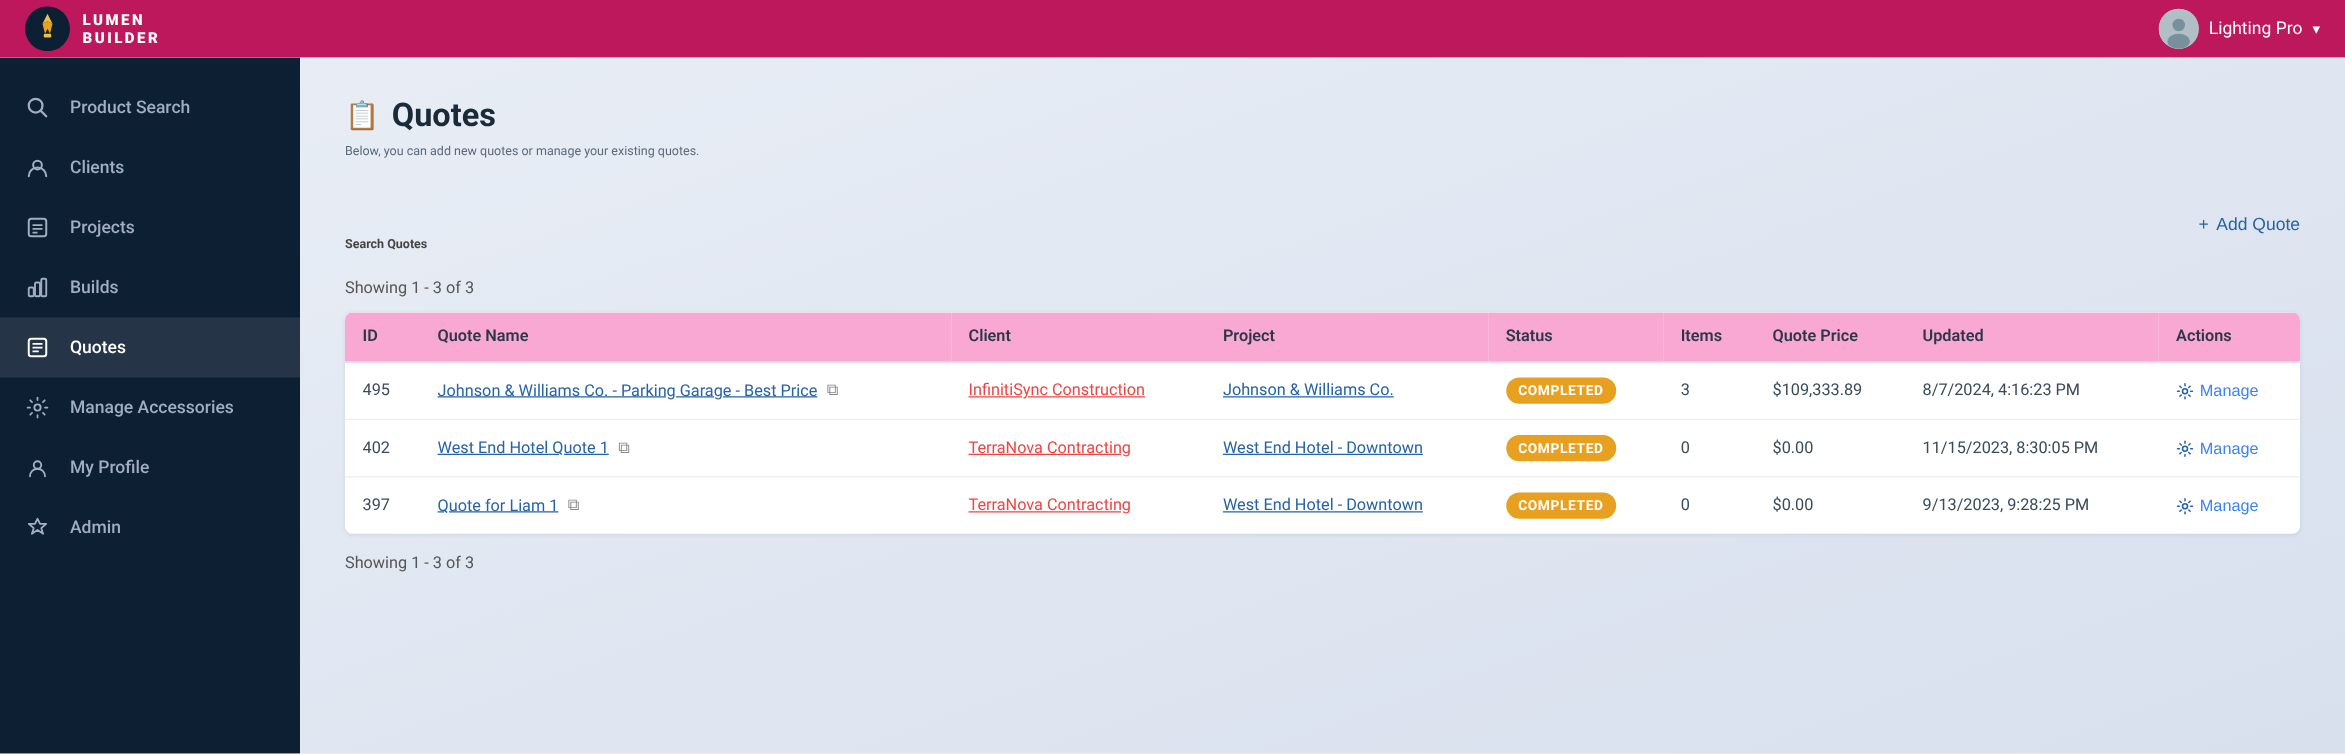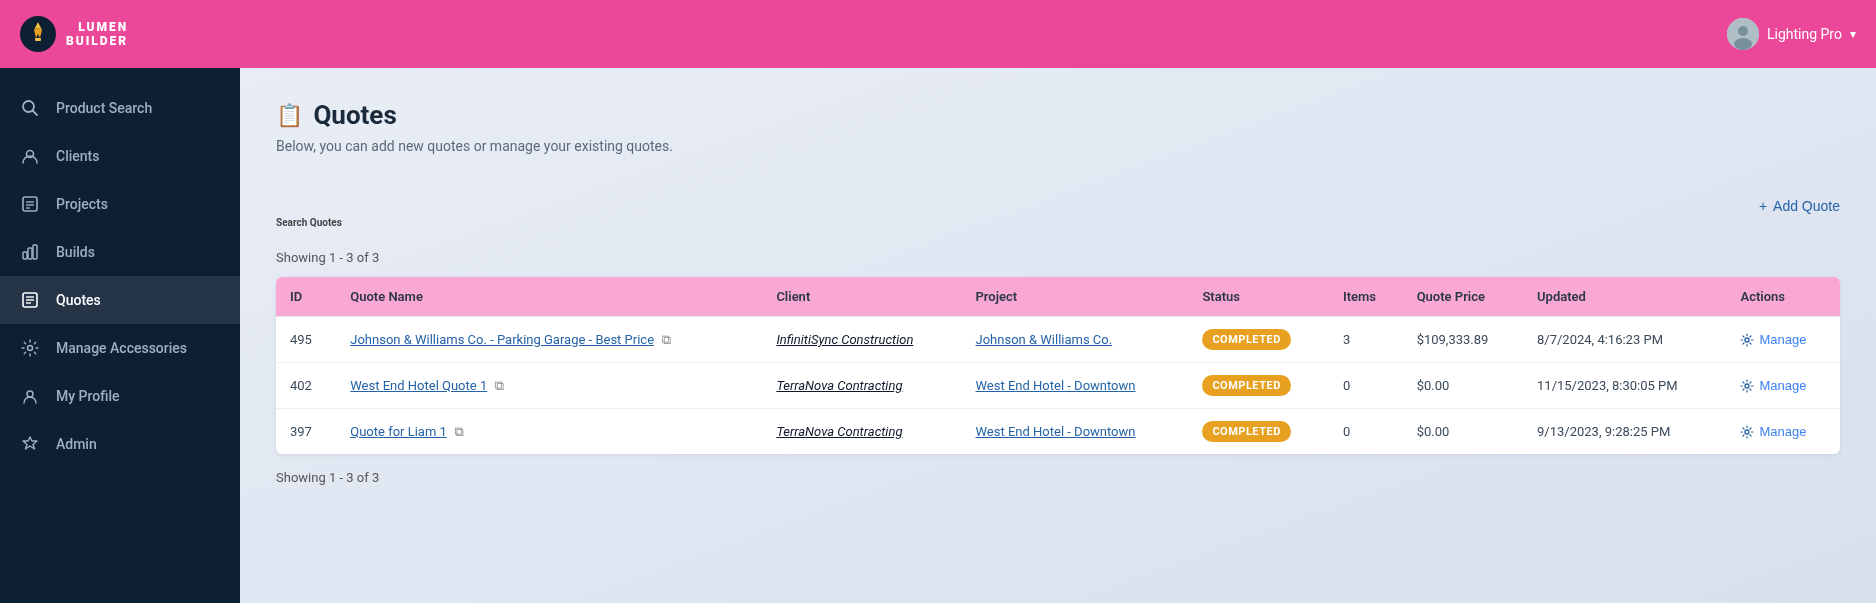--- a/index.html
+++ b/index.html
@@ -1,27 +1,26 @@
 <!DOCTYPE html>
 <html><head>
   <meta charset="utf-8">
   <style>
     * { box-sizing: border-box; margin: 0; padding: 0; }
     body { font-family: -apple-system, BlinkMacSystemFont, 'Segoe UI', Roboto, sans-serif; display: flex; flex-direction: column; height: 603px; overflow: hidden; background: #f0f2f5; }
 
     
     .top-nav {
-      background: #ec4899;
-      height: 68px;
+      background: #be185d;
+      height: 46px;
       display: flex;
       align-items: center;
       justify-content: space-between;
       padding: 0 20px;
       flex-shrink: 0;
-      text-align: right;
     }
     .logo-area {
       display: flex;
       align-items: center;
       gap: 10px;
     }
     .logo-icon {
       width: 36px;
       height: 36px;
     }
@@ -117,21 +116,21 @@
     .page-title-icon {
       font-size: 22px;
       color: #c9943a;
     }
     .page-title {
       font-size: 26px;
       font-weight: 700;
       color: #1a2a3a;
     }
     .page-subtitle {
-      font-size: 14px;
+      font-size: 10px;
       color: #5a6a7a;
       margin-bottom: 24px;
     }
 
     .search-row {
       display: flex;
       align-items: center;
       justify-content: space-between;
       margin-bottom: 16px;
     }
@@ -201,24 +200,23 @@
       border-bottom: none;
     }
 
     .quote-name-link {
       color: #2563a8;
       text-decoration: underline;
       cursor: pointer;
     }
 
     .client-link {
-      color: #0f172a;
+      color: #ef4444;
       text-decoration: underline;
       cursor: pointer;
-      font-style: italic;
     }
     .project-link {
       color: #2563a8;
       text-decoration: underline;
       cursor: pointer;
     }
 
     .status-badge {
       display: inline-block;
       padding: 4px 10px;

